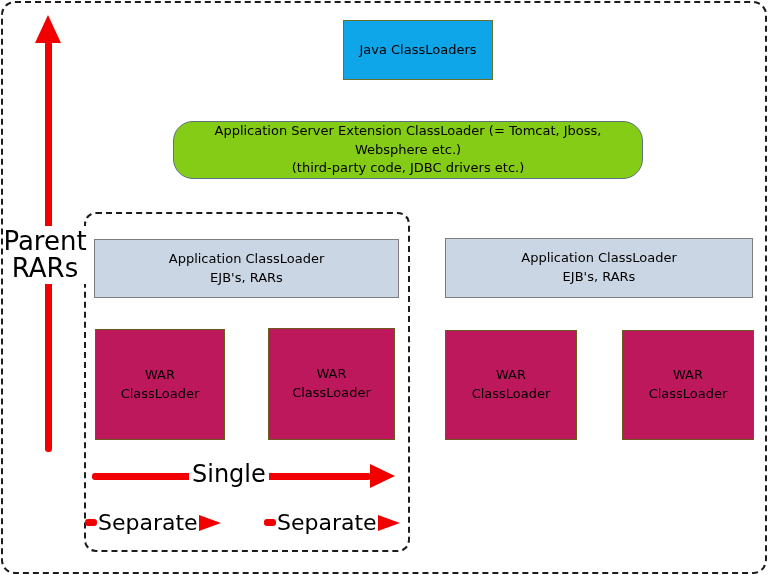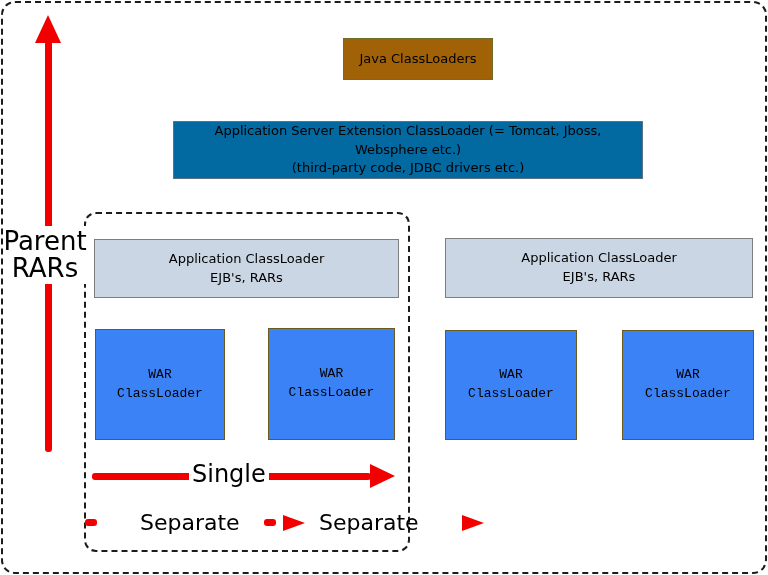--- a/index.html
+++ b/index.html
@@ -25,25 +25,25 @@
     display: flex;
     align-items: center;
     justify-content: center;
     text-align: center;
     white-space: pre-line;
     font-size: 13px;
     line-height: 1.45;
     box-sizing: border-box;
     z-index: 1;
   }
-  .box-yellow   { left: 343px; top: 38px;  width: 150px; height: 42px;  background: #a16207; border-color: #6e6e2a; }
-  .box-blue     { left: 173px; top: 121px; width: 470px; height: 58px;  background: #0369a1; border-color: #5f7285; }
+  .box-yellow   { left: 343px; top: 20px;  width: 150px; height: 60px;  background: #0ea5e9; border-color: #6e6e2a; }
+  .box-blue     { left: 173px; top: 121px; width: 470px; height: 58px;  background: #84cc16; border-color: #5f7285; border-radius: 20px; }
   .box-gray-l   { left: 94px;  top: 239px; width: 305px; height: 59px;  background: #CBD6E4; border-color: #7d7d7d; }
   .box-gray-r   { left: 445px; top: 238px; width: 308px; height: 60px;  background: #CBD6E4; border-color: #7d7d7d; }
-  .box-war      { background: #3b82f6; border-color: #6b5a1e; font-family: Liberation Mono, monospace; }
+  .box-war      { background: #be185d; border-color: #6b5a1e; }
   .war-1 { left: 95px;  top: 329px; width: 130px; height: 111px; }
   .war-2 { left: 268px; top: 328px; width: 127px; height: 112px; }
   .war-3 { left: 445px; top: 330px; width: 132px; height: 110px; }
   .war-4 { left: 622px; top: 330px; width: 132px; height: 110px; }
   .dashed-group {
     position: absolute;
     left: 84px; top: 212px;
     width: 326px; height: 340px;
     border: 2px dashed #1c1c1c;
     border-radius: 12px;
@@ -106,21 +106,20 @@
     padding: 0 3px;
     z-index: 2;
     text-align: right;
   }
   
   .separate-group {
     position: absolute;
     display: flex;
     align-items: center;
     z-index: 2;
-    gap: 42px;
   }
   .sep-1 { left: 85px;  top: 510px; }
   .sep-2 { left: 264px; top: 510px; }
   .sep-dash {
     width: 12px; height: 7px;
     background: #F20000;
     border-radius: 3px;
     flex: none;
   }
   .sep-label {

